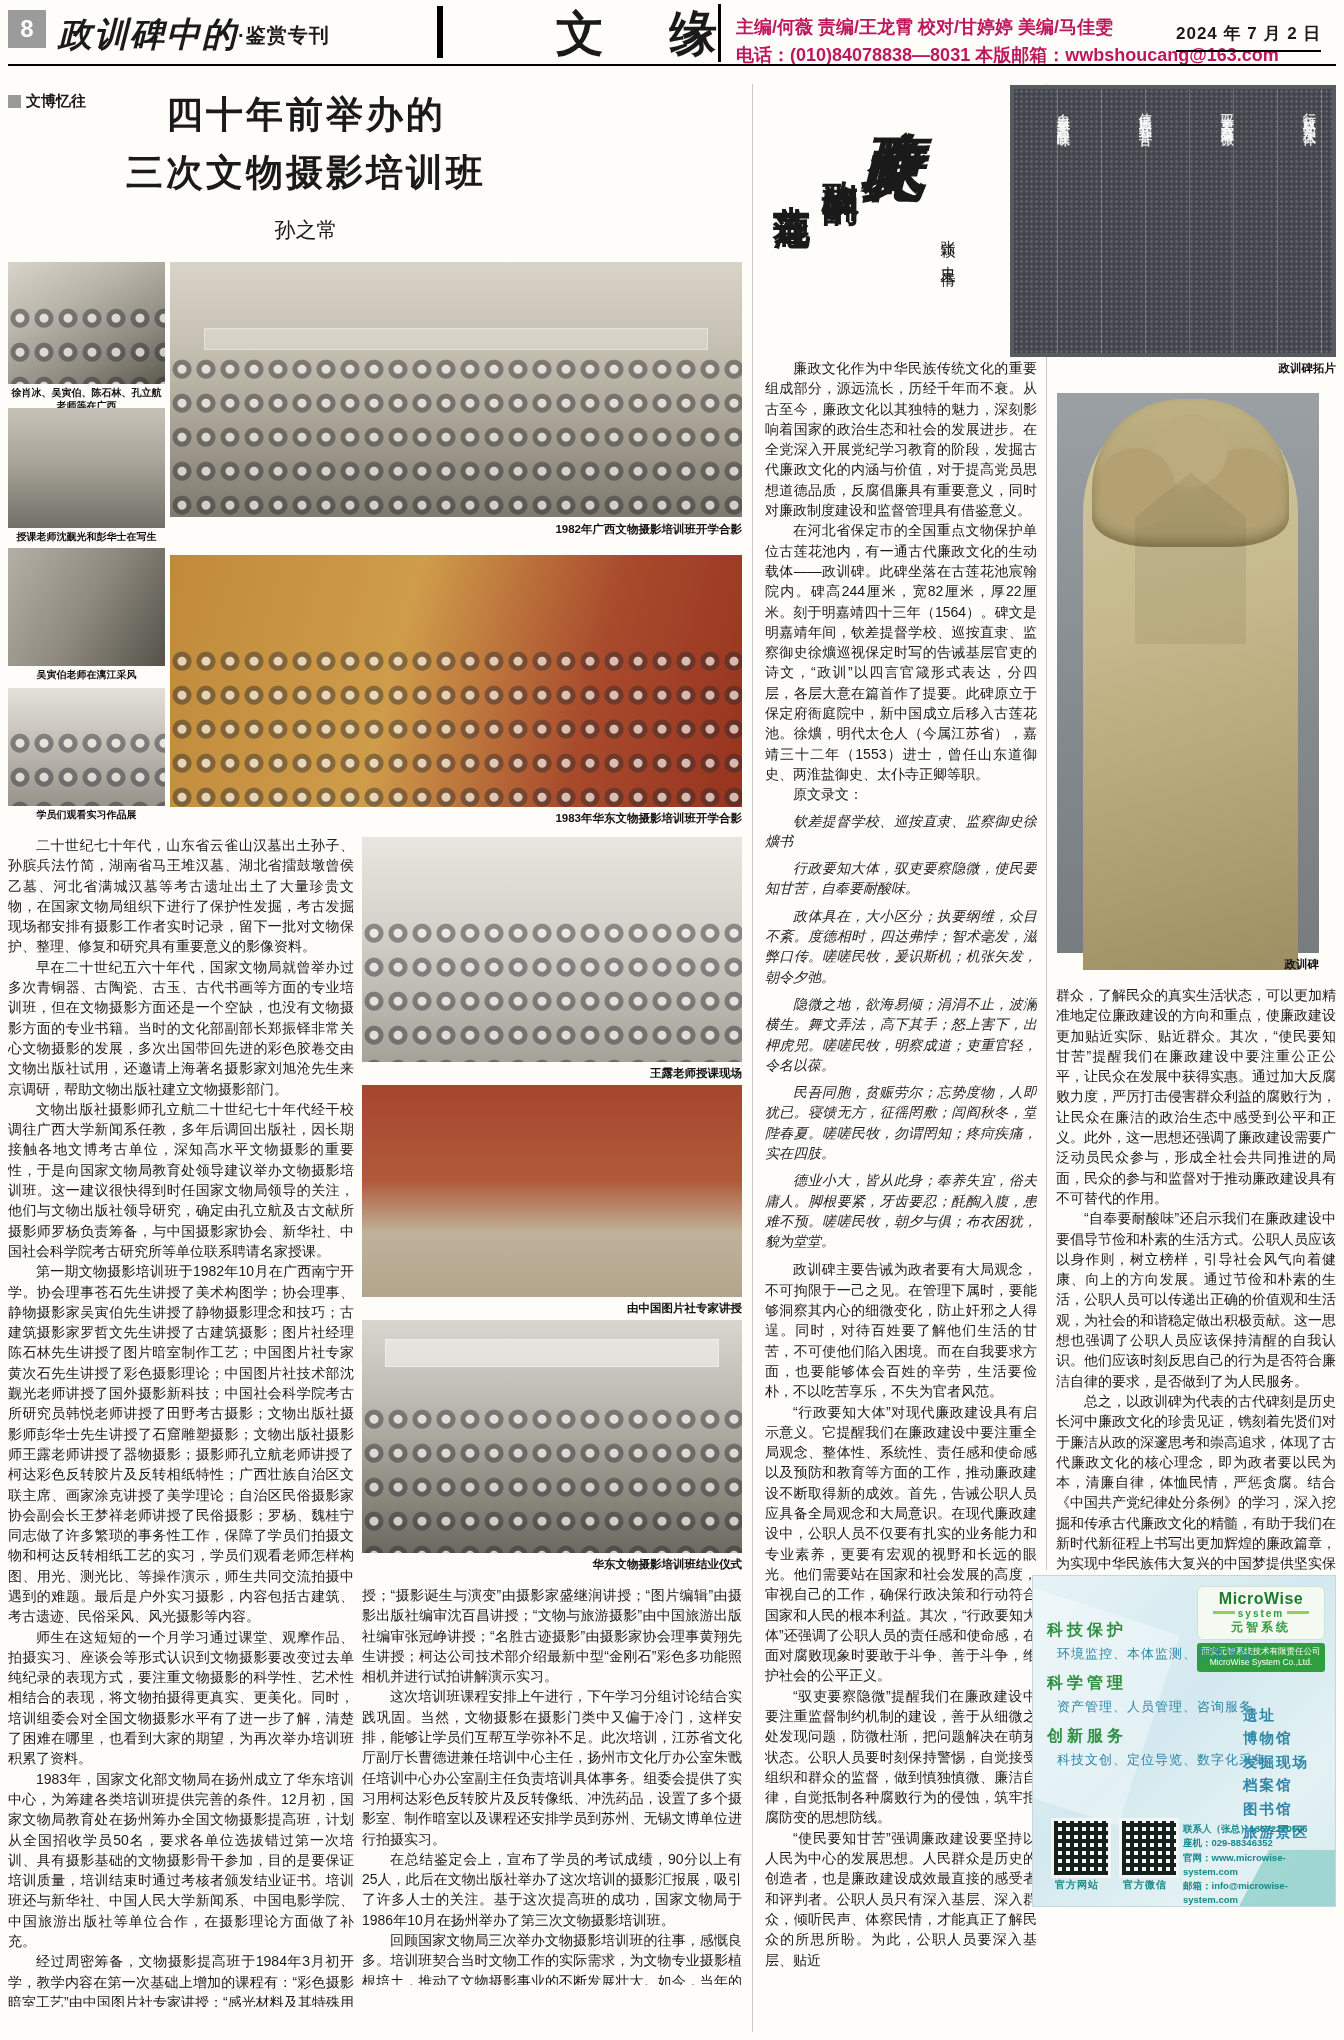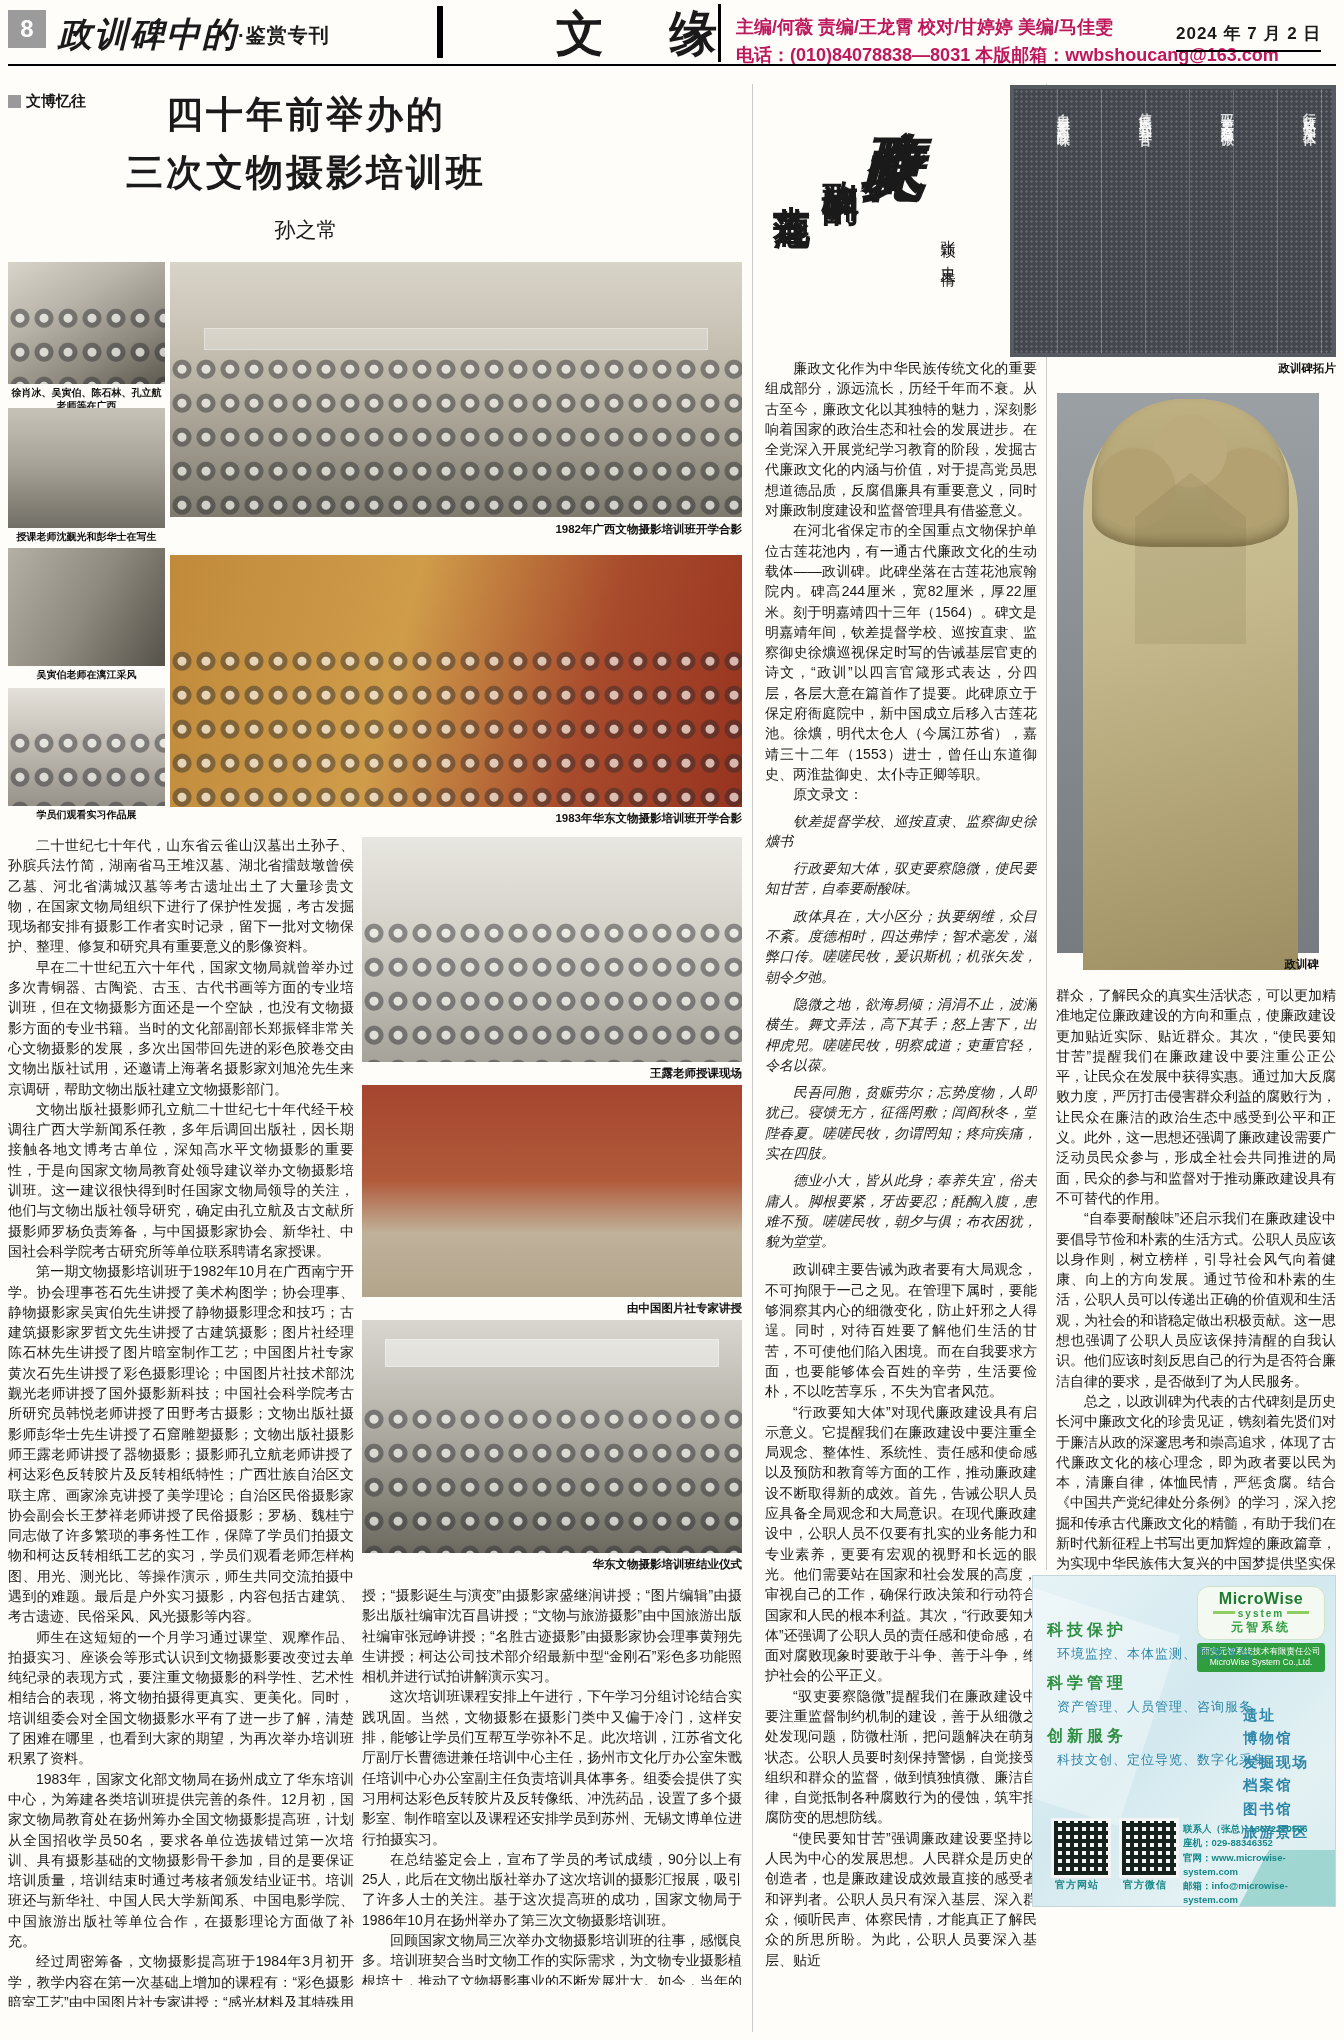--- a/index.html
+++ b/index.html
@@ -82,21 +82,21 @@
     background:rgba(80,65,30,.10);clip-path:polygon(50% 0,100% 26%,100% 100%,0 100%,0 26%);}
   
   .ad{left:1032px;top:1575px;width:304px;height:332px;box-sizing:border-box;
     background:linear-gradient(135deg,#e7f3f6 0%,#d3e9ef 45%,#e3f1f3 75%,#d8ecef 100%);
     border:1px solid #c3d8de;overflow:hidden;}
   .ad::before{content:"";position:absolute;right:-30px;bottom:-34px;width:120px;height:90px;
     background:#7fc9c2;transform:skewX(-28deg);opacity:.65;}
   .ad::after{content:"";position:absolute;left:-40px;top:30px;width:160px;height:200px;
     background:rgba(255,255,255,.35);transform:rotate(18deg);}
   .ad-logo{position:absolute;right:10px;top:10px;width:128px;text-align:center;z-index:2;}
-  .ad-logo .lg-box{background:#f4faf2;border:1px solid #cfe3cc;border-radius:12px;padding:3px 2px;}
+  .ad-logo .lg-box{background:#f4faf2;border:1px solid #cfe3cc;border-radius:6px;padding:3px 2px;}
   .ad-logo .lg-name{color:#1d7a2e;font-weight:900;font-size:16px;letter-spacing:.5px;}
   .ad-logo .lg-sys{color:#2f9e3f;font-size:10px;font-weight:bold;letter-spacing:2px;}
   .ad-logo .lg-sys::before,.ad-logo .lg-sys::after{content:"";display:inline-block;width:22px;height:3px;background:#8fce62;vertical-align:3px;margin:0 3px;}
   .ad-logo .lg-cn{color:#2f9e3f;font-size:12px;font-weight:bold;letter-spacing:3px;}
   .ad-logo .lg-bar{margin-top:3px;background:#2f9e3f;color:#fff;font-size:8.5px;line-height:1.35;padding:3px 2px;border-radius:3px;}
   .ad-services{position:absolute;left:14px;top:34px;z-index:2;}
   .ad-h{color:#2f8f43;font-weight:900;font-size:16px;letter-spacing:4px;margin-top:10px;}
   .ad-s{color:#2e86a8;font-size:13px;margin:4px 0 0 10px;letter-spacing:1px;}
   .ad-venues{position:absolute;right:26px;top:128px;z-index:2;color:#2e86a8;font-size:14.5px;
     font-weight:bold;line-height:1.62;letter-spacing:2px;}

